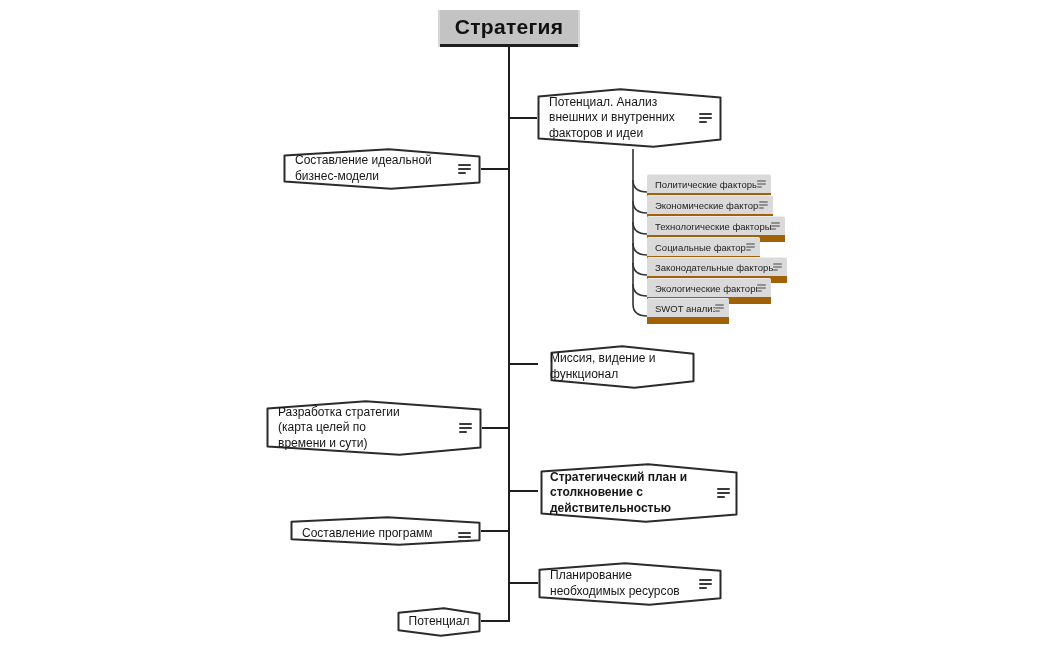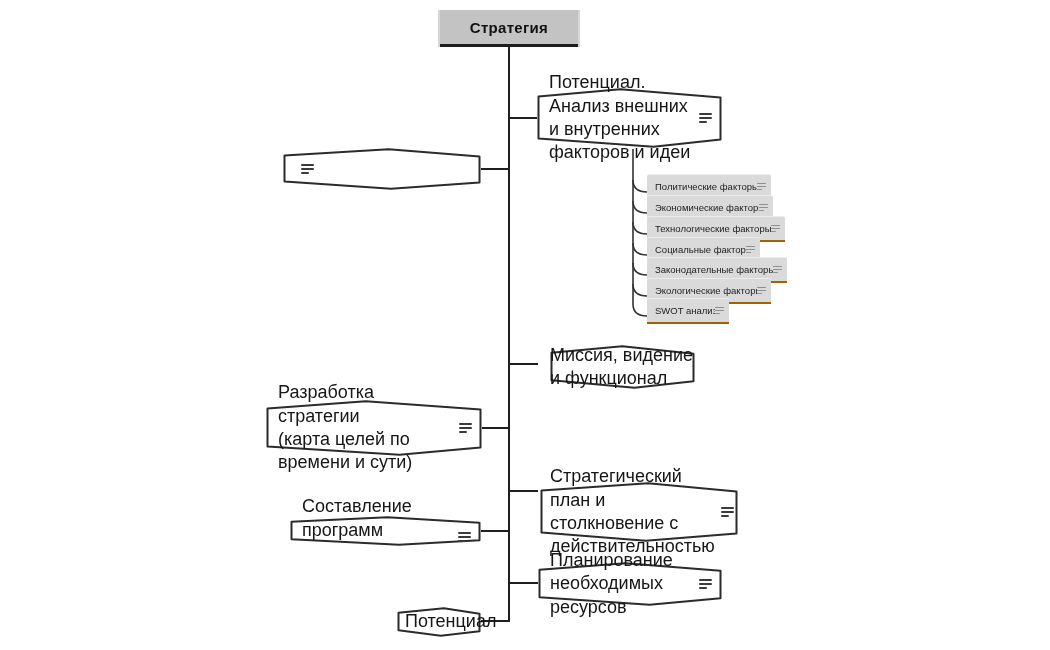--- a/index.html
+++ b/index.html
@@ -8,29 +8,29 @@
     font-family:"Liberation Sans", sans-serif;overflow:hidden;
   }
   svg.wires{position:absolute;left:0;top:0;width:1050px;height:650px;z-index:0;}
   .wire{fill:none;stroke:#1f1f1f;stroke-width:2;}
   .wire-thin{fill:none;stroke:#333333;stroke-width:1.6;}
 
   
   .root-node{
     position:absolute;z-index:2;display:flex;align-items:center;justify-content:center;
     background:#c3c3c3;border-bottom:3px solid #1d1d1d;box-sizing:border-box;
-    font-size:15px;font-weight:bold;color:#111;letter-spacing:.3px;
+    font-size:21px;font-weight:bold;color:#111;letter-spacing:.3px;
     box-shadow:-2px 0 0 #d6d6d6, 2px 0 0 #d6d6d6;
   }
 
   
   .node{
     position:absolute;z-index:2;display:flex;align-items:center;
     padding:4px 10px 4px 12px;box-sizing:border-box;color:#161616;
-    font-size:18px;line-height:1.3;
+    font-size:12px;line-height:1.3;
   }
   .node .sketch{position:absolute;left:0;top:0;width:100%;height:100%;overflow:visible;z-index:0;}
   .node .sketch path{fill:#ffffff;stroke:#2b2b2b;stroke-width:2;stroke-linejoin:round;}
   .node-label{position:relative;z-index:1;flex:1 1 auto;}
   .node-center .node-label{text-align:center;}
 
   
   .note-icon{position:relative;z-index:1;display:flex;flex-direction:column;gap:2px;
     width:13px;flex:0 0 auto;margin-left:6px;}
   .note-icon i{display:block;height:2px;background:#3a3a3a;border-radius:1px;}
@@ -39,21 +39,21 @@
   .note-icon i:nth-child(3){width:8px}
   .note-icon.small{width:9px;gap:1.5px;margin-left:auto;}
   .note-icon.small i{height:1.5px;background:#8f8f8f;}
   .note-icon.small i:nth-child(1){width:9px}
   .note-icon.small i:nth-child(2){width:9px}
   .note-icon.small i:nth-child(3){width:5px}
 
   
   .factor{
     position:absolute;z-index:2;height:25px;box-sizing:border-box;
-    background:#dadada;border-bottom:2px solid #a16207;border-radius:2px 2px 0 0;
+    background:#dadada;border-bottom:7px solid #a16207;border-radius:2px 2px 0 0;
     display:flex;align-items:center;padding:0 5px 0 8px;
     font-size:9.5px;color:#222;white-space:nowrap;
     box-shadow:0 -1px 0 #ececec;
   }
   .factor-label{flex:0 1 auto;overflow:hidden;}
 </style>
 </head>
 <body>
 
 <div class="stage">
@@ -89,20 +89,21 @@
         <i></i>
         <i></i>
         <i></i>
       </span>
   </div>
 
   <div class="node" style="left:283px;top:148px;width:198px;height:42px;">
     <svg class="sketch" viewBox="0 0 198 42">
         <path d="M1.5 7.380000000000001 L 105.7 1.2 L 196.5 8.38 L 196.5 34.62 L 108.1 40.8 L 1.5 33.62 Z"></path>
       </svg>
+    <div class="node-label">Составление идеальной бизнес-модели</div>
     <span class="note-icon">
         <i></i>
         <i></i>
         <i></i>
       </span>
   </div>
 
   <div class="node" style="left:538px;top:345px;width:169px;height:44px;">
     <svg class="sketch" viewBox="0 0 145 44">
         <path d="M1.5 7.66 L 72.2 1.2 L 143.5 8.66 L 143.5 36.34 L 84.4 42.8 L 1.5 35.34 Z"></path>
@@ -115,21 +116,21 @@
         <path d="M1.5 8.5 L 99.8 1.2 L 214.5 9.5 L 214.5 47.5 L 133.5 54.8 L 1.5 46.5 Z"></path>
       </svg>
     <div class="node-label">Разработка стратегии (карта целей по времени и сути)</div>
     <span class="note-icon">
         <i></i>
         <i></i>
         <i></i>
       </span>
   </div>
 
-  <div class="node" style="left:538px;top:482px;width:202px;height:60px;">
+  <div class="node" style="left:538px;top:463px;width:202px;height:60px;font-weight:bold;">
     <svg class="sketch" viewBox="0 0 198 60">
         <path d="M1.5 8.5 L 108.1 1.2 L 196.5 9.5 L 196.5 51.5 L 105.7 58.8 L 1.5 50.5 Z"></path>
       </svg>
     <div class="node-label">Стратегический план и столкновение с действительностью</div>
     <span class="note-icon">
         <i></i>
         <i></i>
         <i></i>
       </span>
   </div>

